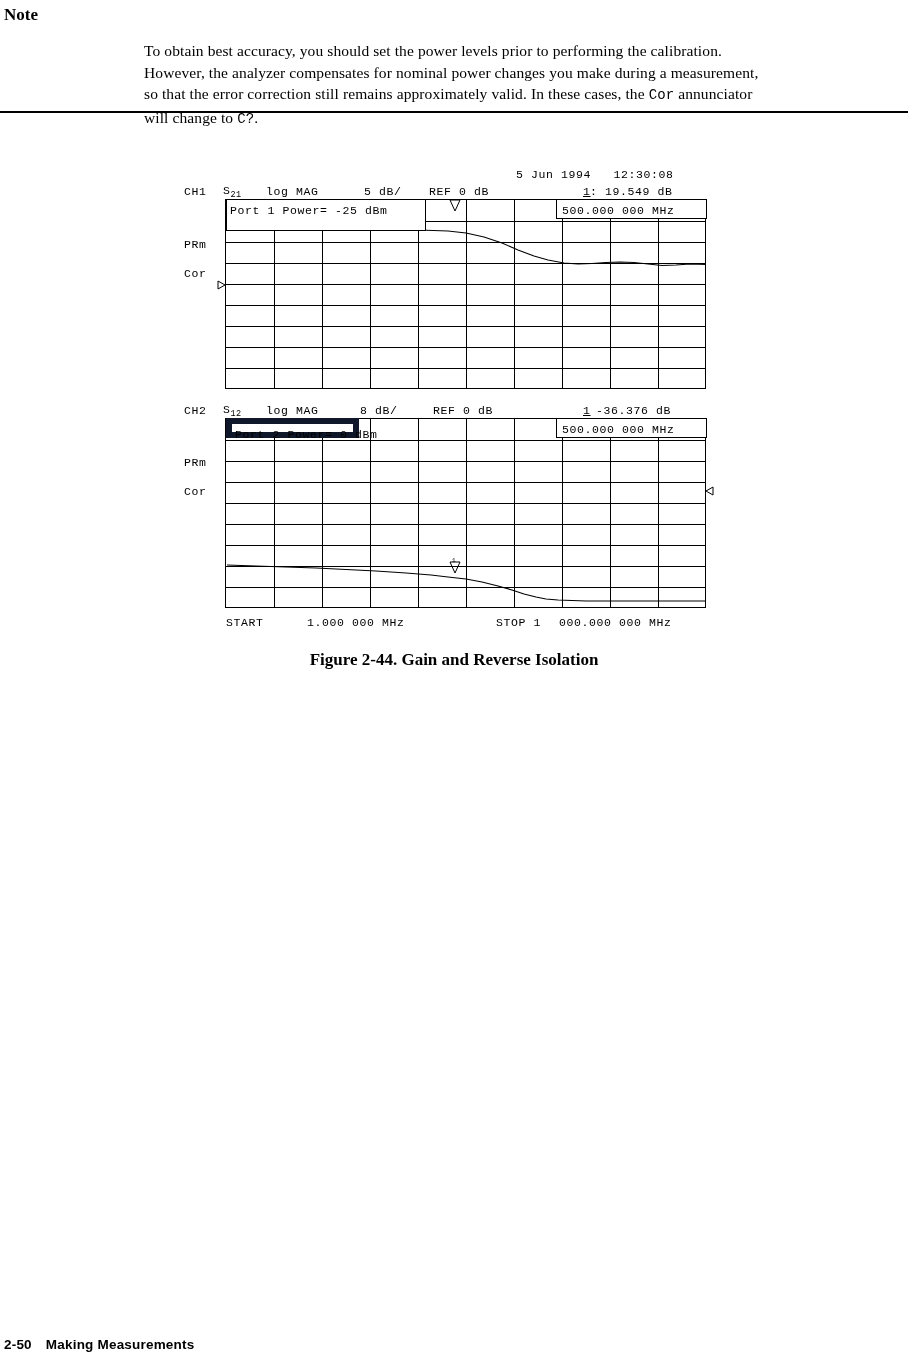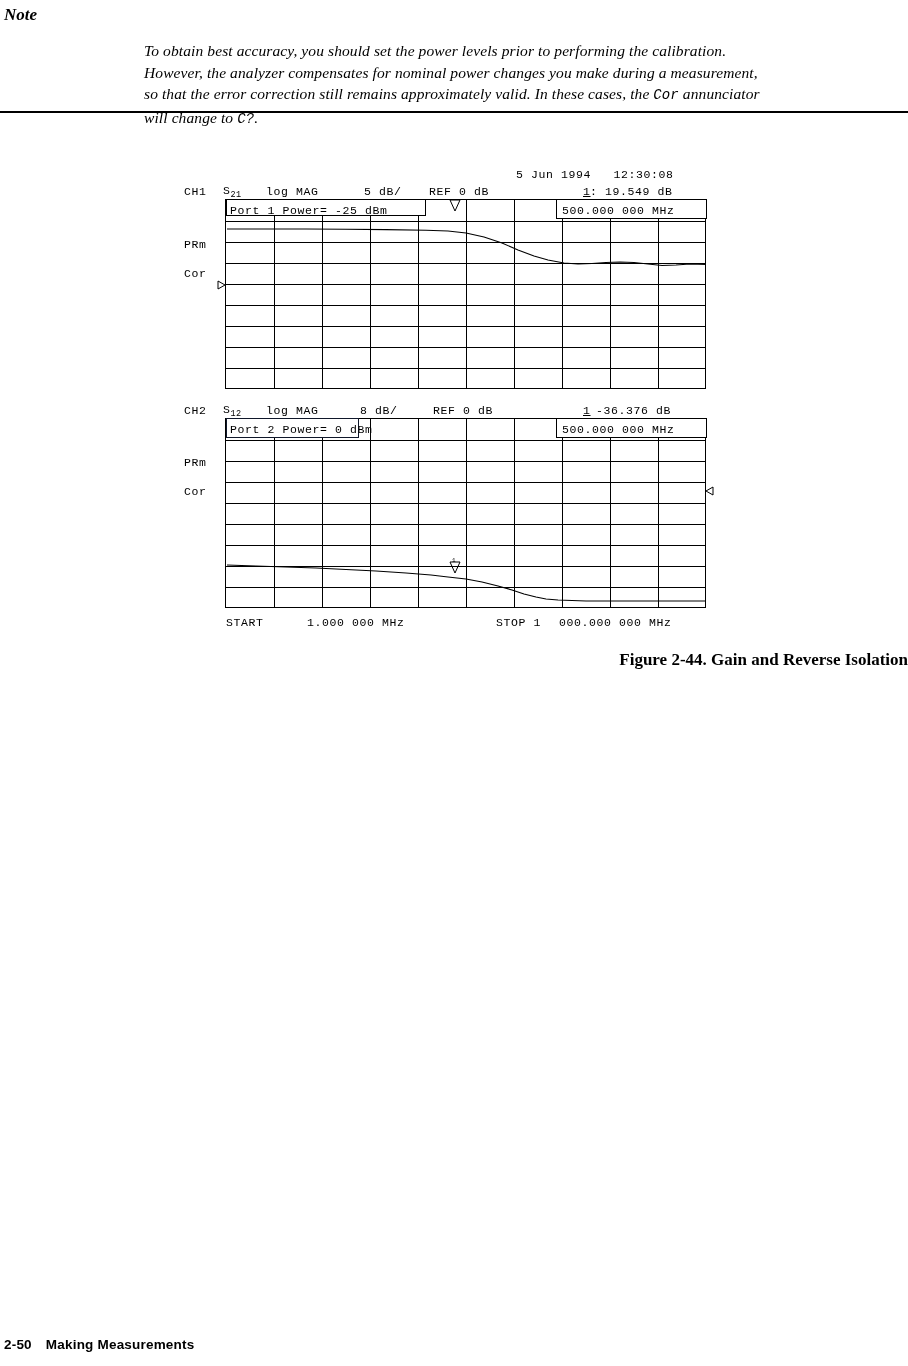--- a/index.html
+++ b/index.html
@@ -15,21 +15,20 @@
     position: relative;
     overflow: hidden;
   }
 
   
   #note-block {
     position: absolute;
     left: 0px;
     top: 0px;
     width: 779px;
-    font-style: italic;
   }
   #note-inner {
     display: flex;
     align-items: flex-start;
     padding: 4px 6px 6px 4px;
   }
   #note-label {
     font-family: "Liberation Serif", serif;
     font-weight: bold;
     font-size: 17px;
@@ -117,21 +116,21 @@
     left: 0;
     top: 0;
     overflow: visible;
   }
 
   #figure-caption {
     position: absolute;
     left: 0;
     top: 482px;
     width: 908px;
-    text-align: right;
+    text-align: center;
     font-family: "Liberation Serif", serif;
     font-weight: bold;
     font-size: 17px;
   }
 
   
   #footer {
     position: absolute;
     left: 4px;
     bottom: 14px;
@@ -187,21 +186,21 @@
       <div class="gline-v" style="left:240px;"></div>
       <div class="gline-v" style="left:288px;"></div>
       <div class="gline-v" style="left:336px;"></div>
       <div class="gline-v" style="left:384px;"></div>
       <div class="gline-v" style="left:432px;"></div>
 
       <svg class="trace" width="481" height="190" viewBox="0 0 481 190">
         <polyline fill="none" stroke="#000000" stroke-width="1.1" points="1,29 40,29 80,29 120,29.3 160,29.6 200,30.2 222,31 240,33 258,37 276,43 292,50 308,56 322,60 338,63 352,64 366,63.5 380,62.5 394,62 408,62.5 422,64 436,65.5 450,65 464,64 480,64.5"></polyline>
       </svg>
 
-      <div style="position:absolute; left:0px; top:-1px; width:200px; height:17px; border:1px solid #000000; box-sizing:border-box; background:#ffffff;">
+      <div style="position:absolute; left:0px; top:-1px; width:200px; height:32px; border:1px solid #000000; box-sizing:border-box; background:#ffffff;">
         <span class="scr-text" style="left:3px; top:4px;">Port 1 Power= -25 dBm</span>
       </div>
 
       <div style="position:absolute; left:330px; top:-1px; width:151px; height:20px; border:1px solid #000000; box-sizing:border-box; background:#ffffff;">
         <span class="scr-text" style="left:5px; top:4px;">500.000 000 MHz</span>
       </div>
 
       <svg style="position:absolute; left:222px; top:-2px;" width="14" height="16" viewBox="0 0 14 16">
         <polygon points="2,2 12,2 7,13" fill="none" stroke="#000000" stroke-width="1"></polygon>
       </svg>
@@ -238,21 +237,21 @@
       <div class="gline-v" style="left:240px;"></div>
       <div class="gline-v" style="left:288px;"></div>
       <div class="gline-v" style="left:336px;"></div>
       <div class="gline-v" style="left:384px;"></div>
       <div class="gline-v" style="left:432px;"></div>
 
       <svg class="trace" width="481" height="190" viewBox="0 0 481 190">
         <polyline fill="none" stroke="#000000" stroke-width="1.1" points="1,146 30,147 60,148 90,149 120,150.5 150,152 180,154 205,156 222,158 240,160 256,163 272,167 286,171 298,175 310,178 320,180 332,181 346,181.5 360,182 380,182 400,182 430,182 460,182 480,182"></polyline>
       </svg>
 
-      <div style="position:absolute; left:0px; top:-1px; width:133px; height:20px; border:1px solid #0f172a; box-sizing:border-box; background:#ffffff;">
+      <div style="position:absolute; left:0px; top:-1px; width:133px; height:20px; border:6px solid #0f172a; box-sizing:border-box; background:#ffffff;">
         <span class="scr-text" style="left:3px; top:4px;">Port 2 Power= 0 dBm</span>
       </div>
 
       <div style="position:absolute; left:330px; top:-1px; width:151px; height:20px; border:1px solid #000000; box-sizing:border-box; background:#ffffff;">
         <span class="scr-text" style="left:5px; top:4px;">500.000 000 MHz</span>
       </div>
 
       <svg style="position:absolute; left:222px; top:139px;" width="14" height="18" viewBox="0 0 14 18">
         <polygon points="2,4 12,4 7,15" fill="none" stroke="#000000" stroke-width="1"></polygon>
         <text x="4" y="3.5" font-family="Liberation Mono, monospace" font-size="6" fill="#000000">1</text>

